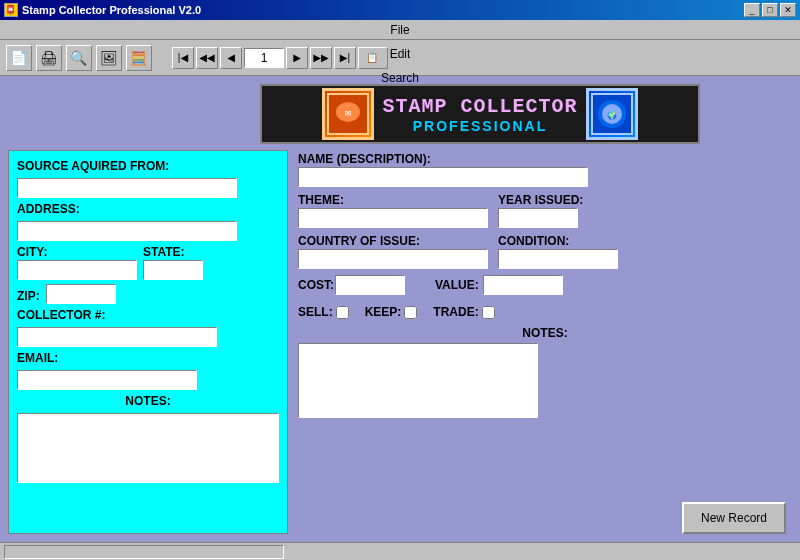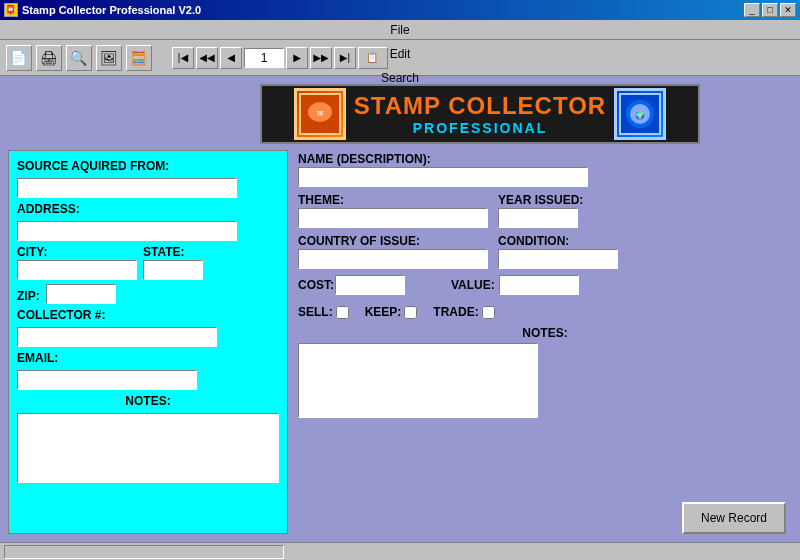--- a/index.html
+++ b/index.html
@@ -160,25 +160,25 @@
       justify-content: center;
       font-size: 8px;
       color: white;
     }
     .banner-title-area {
       display: flex;
       flex-direction: column;
       align-items: center;
     }
     .banner-title-main {
-      font-size: 24px;
+      font-size: 20px;
       font-weight: bold;
-      color: #f97316;
+      color: #f0abfc;
       letter-spacing: 1px;
-      font-family: Liberation Sans, sans-serif;
+      font-family: Liberation Mono, monospace;
     }
     .banner-title-sub {
       font-size: 14px;
       font-weight: bold;
       color: #00ccff;
       letter-spacing: 2px;
     }
     .banner-stamp-right {
       width: 52px;
       height: 52px;
@@ -461,21 +461,21 @@
           <div class="field-label">CONDITION:</div>
           <input type="text" style="width: 120px;">
         </div>
       </div>
 
       <div class="right-row">
         <div class="right-field" style="flex-direction:row; align-items:center; gap:1px;">
           <div class="field-label">COST:</div>
           <input type="text" style="width: 70px;">
         </div>
-        <div class="right-field" style="flex-direction:row; align-items:center; gap:4px; margin-left:36px;">
+        <div class="right-field" style="flex-direction:row; align-items:center; gap:4px; margin-left:20px;">
           <div class="field-label">VALUE:</div>
           <input type="text" style="width: 80px;">
         </div>
       </div>
 
       <div class="checkbox-row">
         <div class="checkbox-item">
           <div class="field-label">SELL:</div>
           <input type="checkbox" style="">
         </div>

